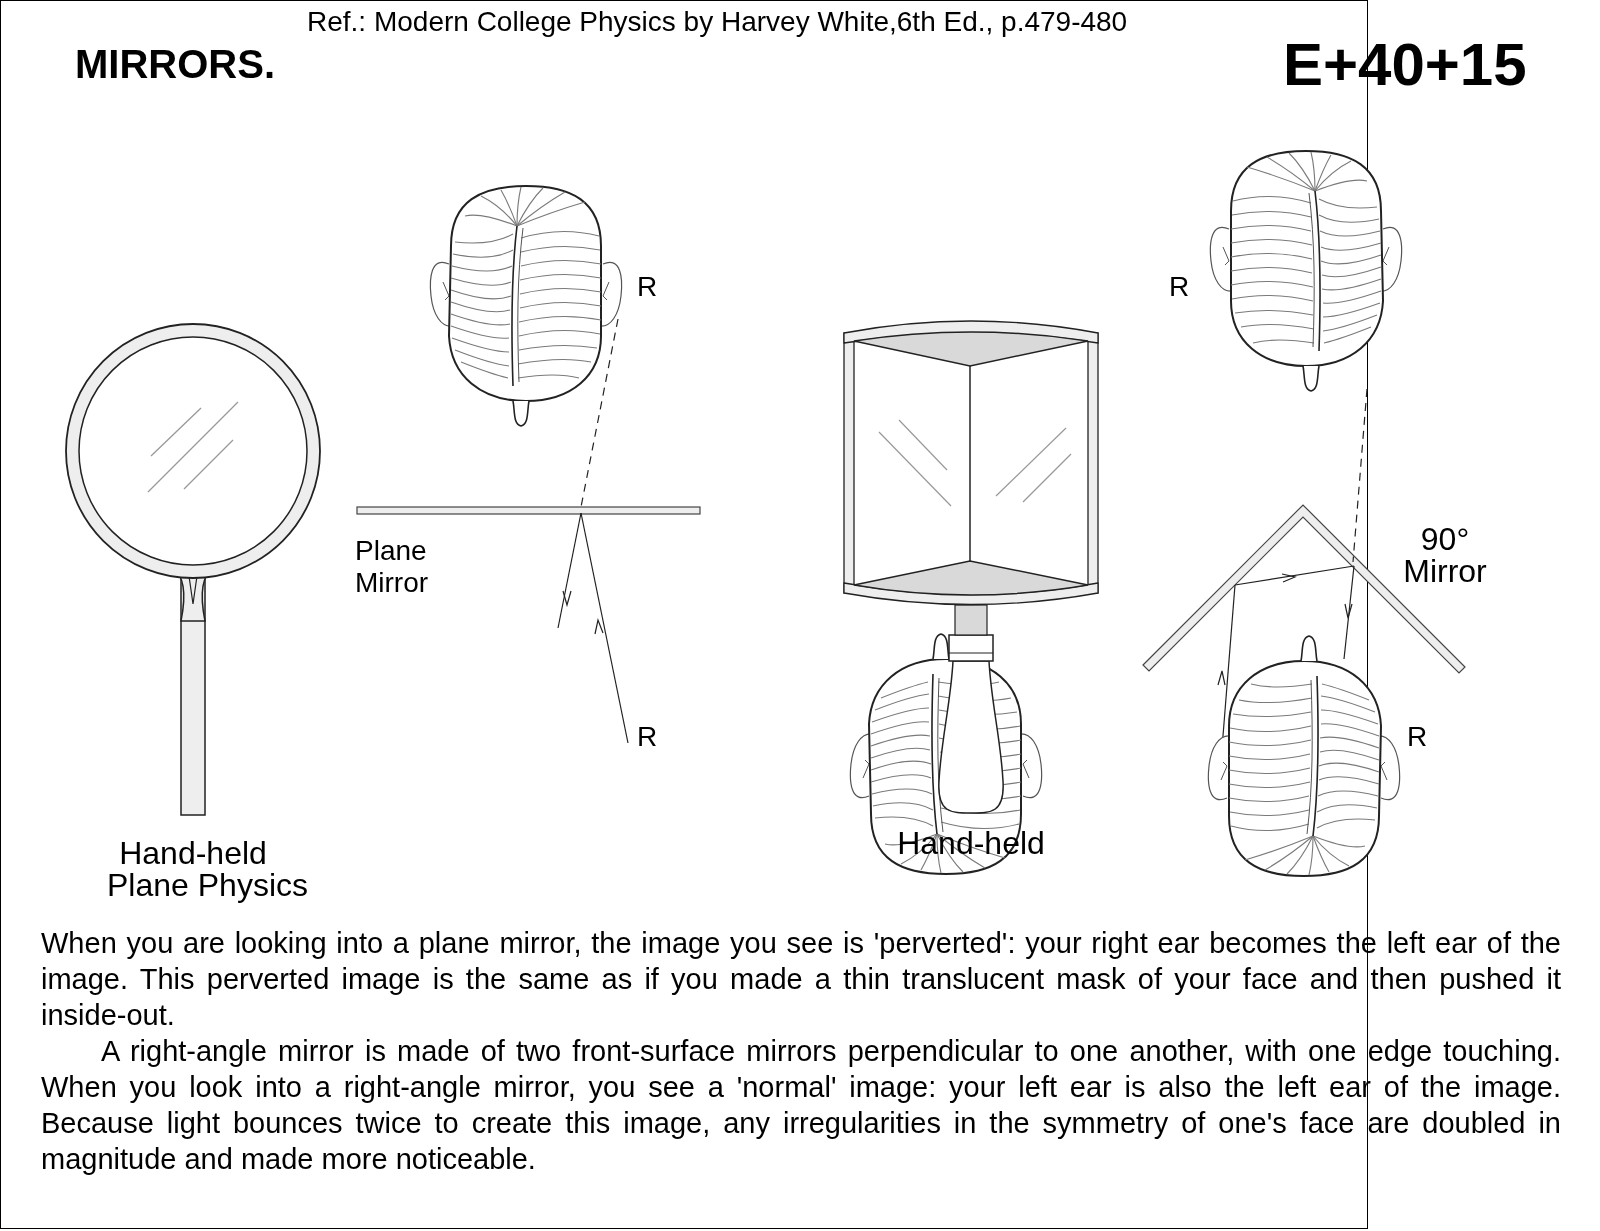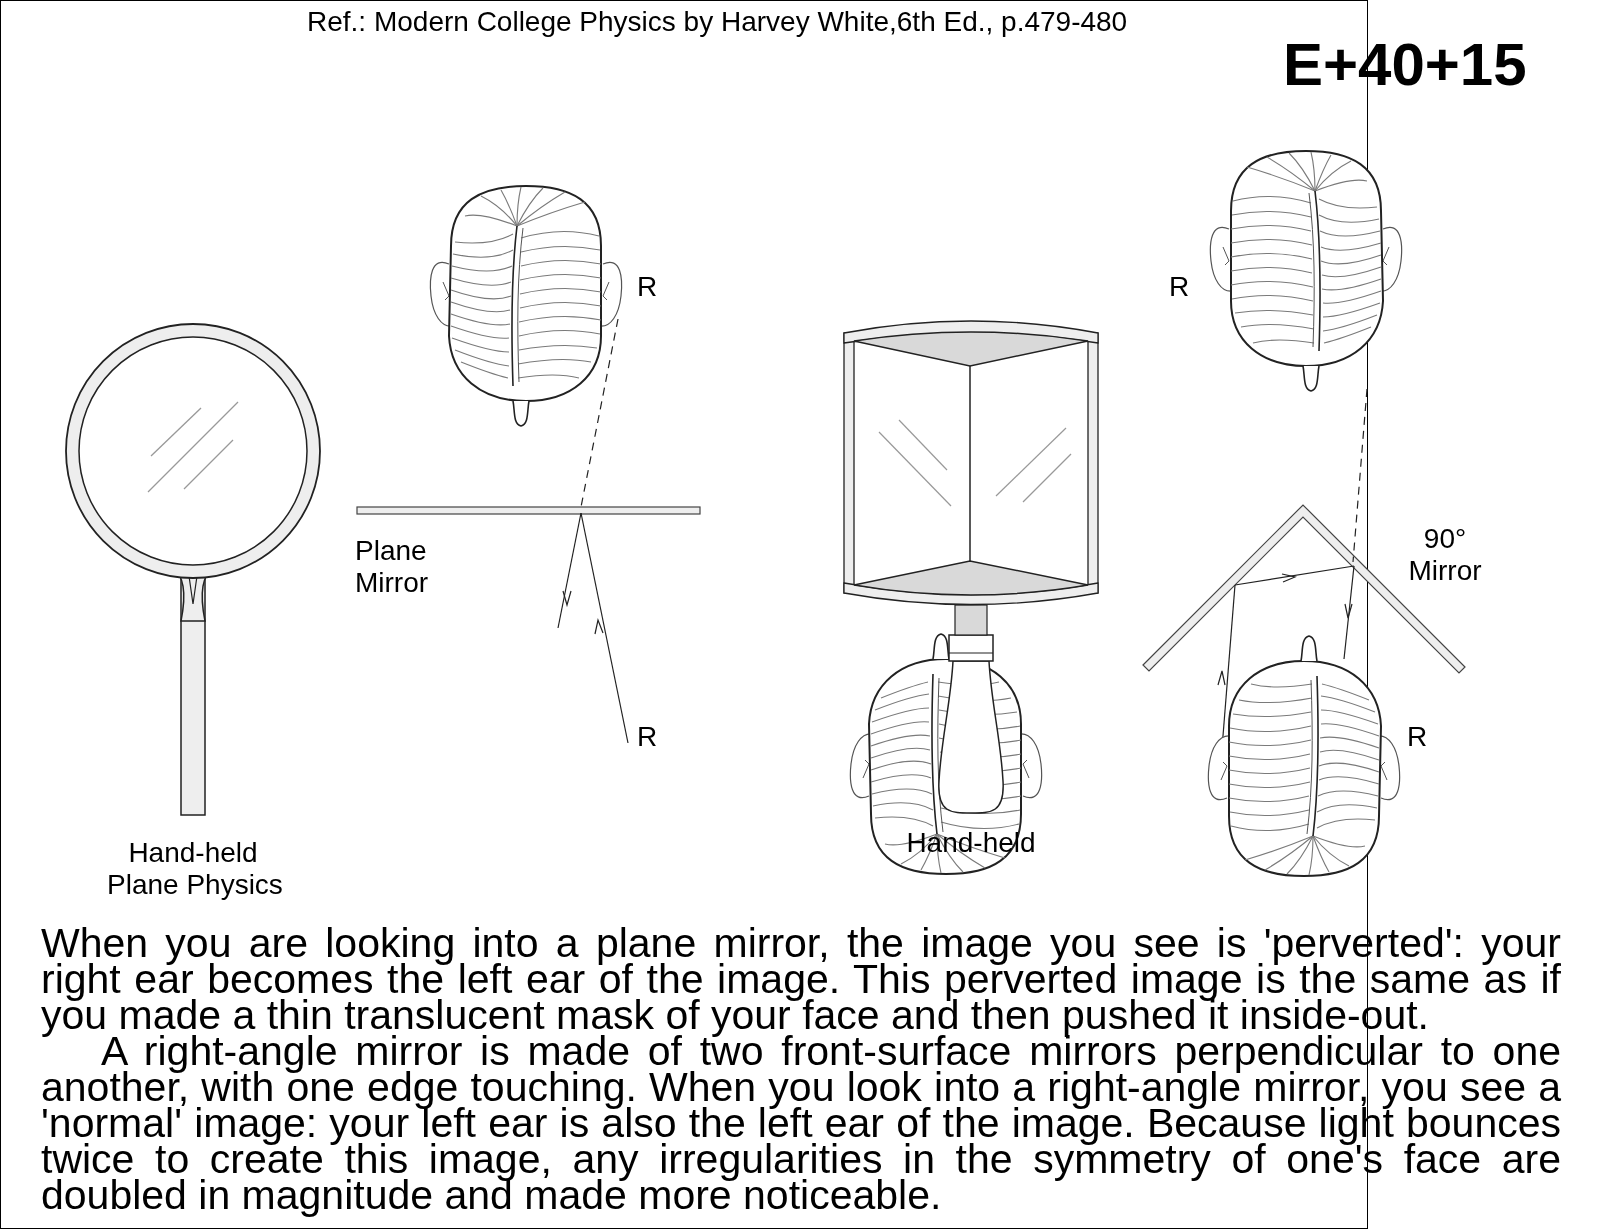--- a/index.html
+++ b/index.html
@@ -3,33 +3,34 @@
 <meta charset="utf-8">
 <style>
   html, body { margin: 0; padding: 0; background: #ffffff; }
   body { width: 1600px; height: 1231px; overflow: hidden; position: relative; font-family: "Liberation Sans", sans-serif; color: #000; }
   .page { position: absolute; left: 0; top: 0; width: 1368px; height: 1229px; border: 1px solid #000; box-sizing: border-box; padding-left: 44px; }
   .abs { position: absolute; white-space: nowrap; }
   .ref { left: 306px; top: 4px; font-size: 28px; line-height: 34px; }
   .title { left: 74px; top: 40px; font-size: 40px; font-weight: bold; line-height: 46px; }
   .code { left: 1282px; top: 38px; font-size: 60px; font-weight: bold; line-height: 52px; }
   .subtitle { left: 70px; top: 102px; font-size: 40px; line-height: 48px; }
-  .label { font-size: 28px; line-height: 32px; text-align: center; }
+  .label { font-size: 32px; line-height: 32px; text-align: center; }
   .lbl-r { font-size: 28px; line-height: 32px; }
   svg.drawing { position: absolute; left: 0; top: 0; }
-  .body-text { position: absolute; left: 40px; top: 924px; width: 1520px; font-size: 41px; line-height: 36px; text-align: justify; }
+  .body-text { position: absolute; left: 40px; top: 924px; width: 1520px; font-size: 29px; line-height: 36px; text-align: justify; }
   .body-text p { margin: 0; }
   .body-text p.indent { text-indent: 60px; }
 </style>
 </head>
 <body>
 
 <div class="page">
 
   <div class="abs ref">Ref.: Modern College Physics by Harvey White,6th Ed., p.479-480</div>
+  <div class="abs title">MIRRORS.</div>
   <div class="abs code">E+40+15</div>
 
   <svg class="drawing" width="1600" height="920" viewBox="0 0 1600 920">
     <defs>
 
       <g id="head">
 
         <path d="M28,78 C10,70 8,92 10,110 C12,128 20,142 32,140" fill="#fff" stroke="#555" stroke-width="1.2"></path>
         <path d="M22,96 l6,14 l-4,4" fill="none" stroke="#555" stroke-width="1"></path>
         <path d="M182,78 C200,70 202,92 200,110 C198,128 190,142 178,140" fill="#fff" stroke="#555" stroke-width="1.2"></path>

